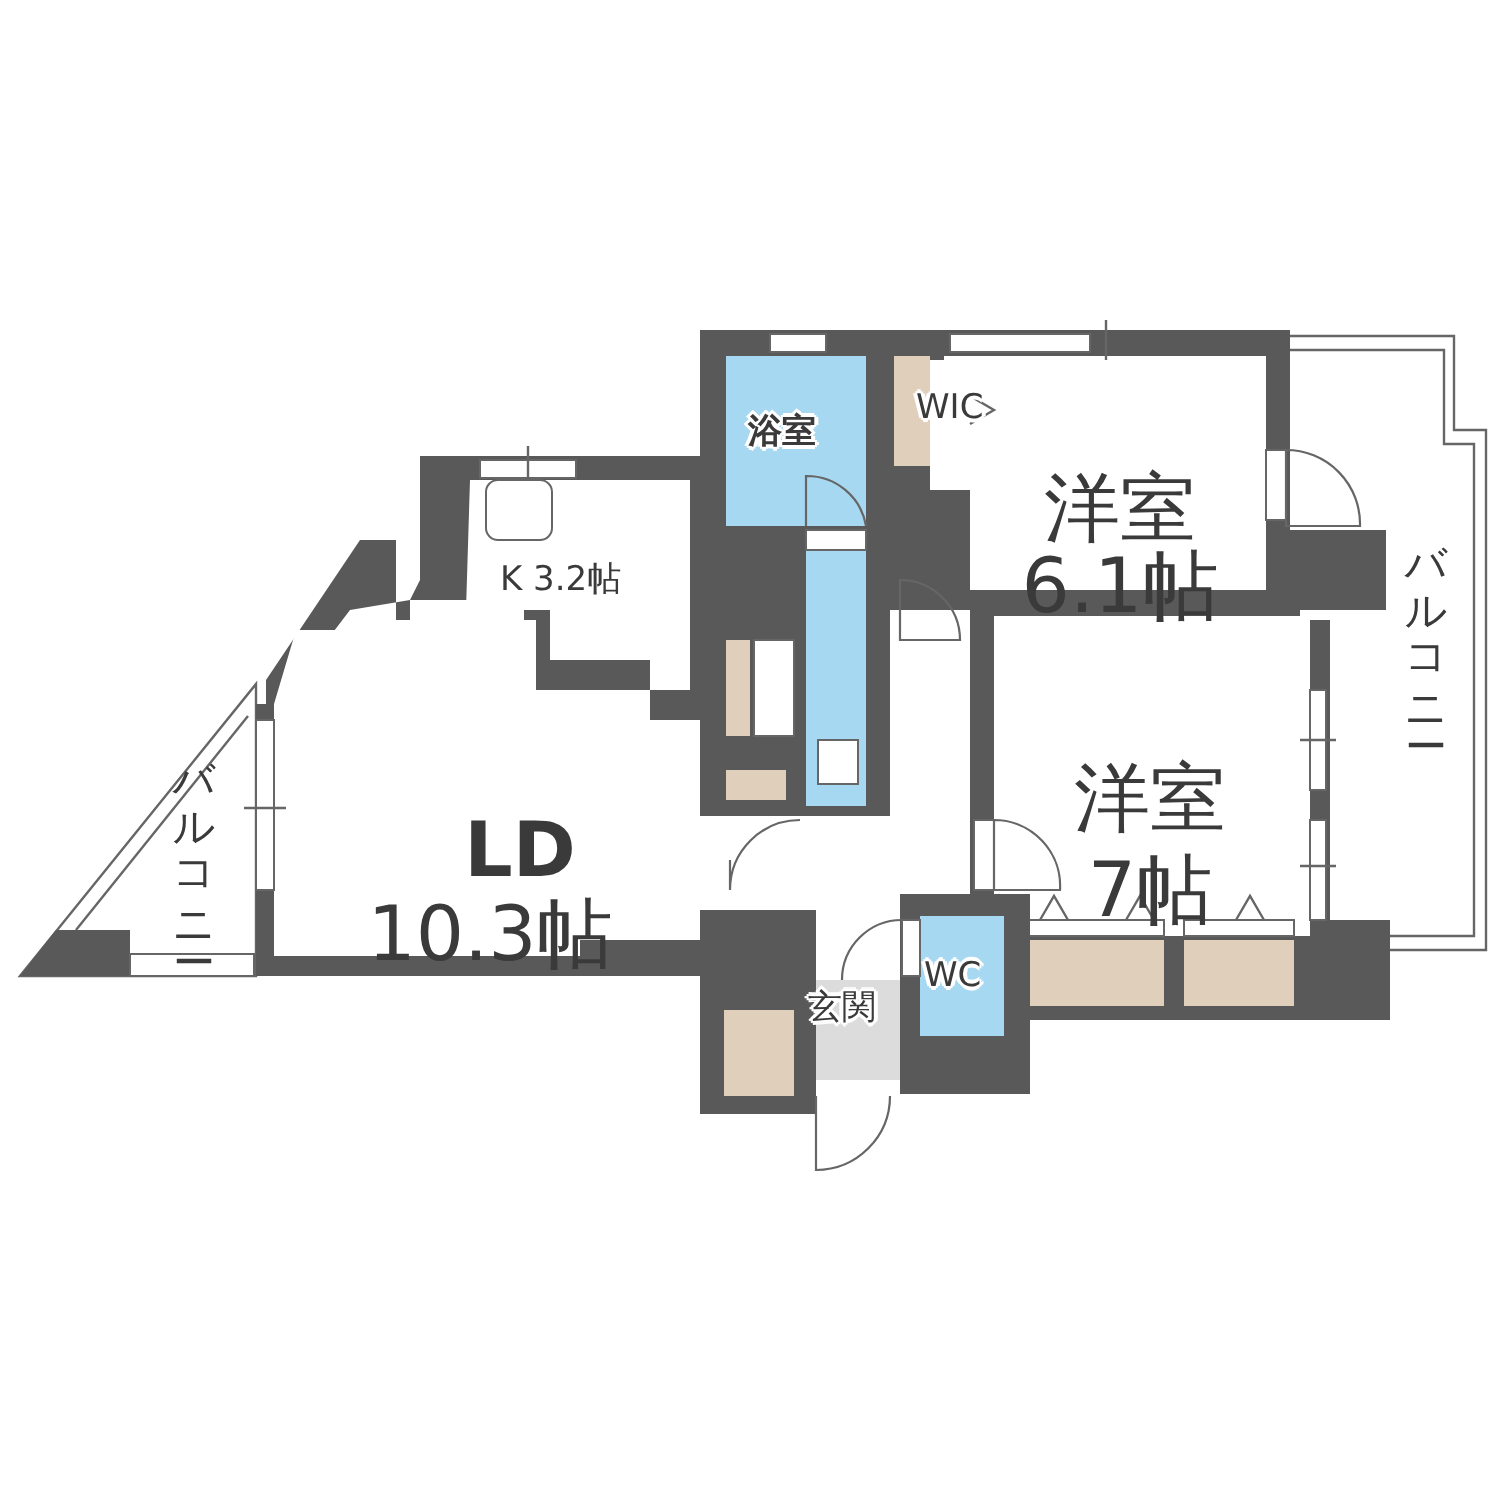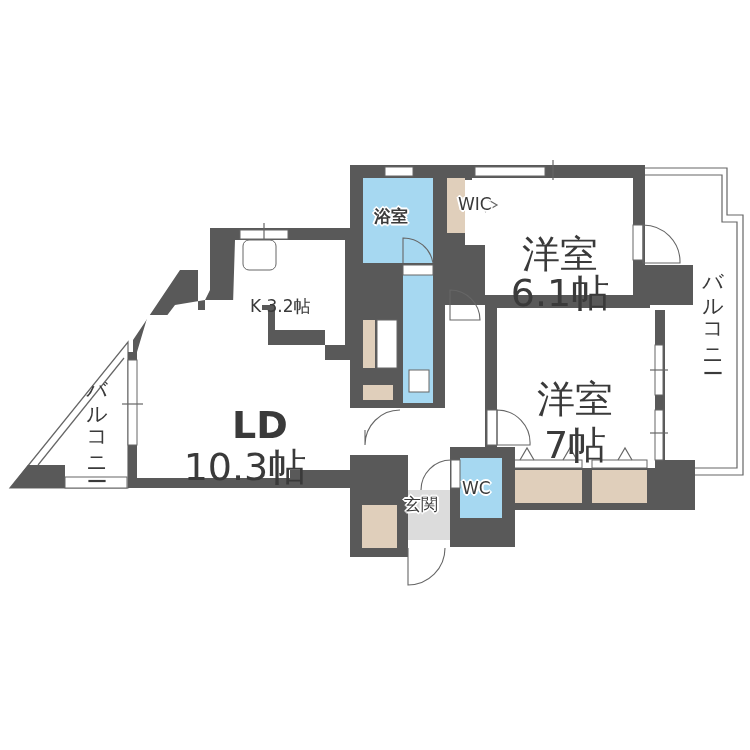--- a/index.html
+++ b/index.html
@@ -104,21 +104,21 @@
     <rect class="win" x="451" y="460" width="9" height="28"></rect>
     <path class="door" d="M451,460 A30,30 0 0 0 421,490"></path>
     <path class="door" d="M408,548 L408,585 A37,37 0 0 0 445,548"></path>
   </g>
 </svg>
 
 <div class="lbl sm outline" style="left:374px;top:208px;font-weight:bold;">浴室</div>
 <div class="lbl sm outline" style="left:458px;top:196px;">WIC</div>
 <div class="lbl big" style="left:505px;top:195px;width:110px;">洋室</div>
 <div class="lbl big" style="left:505px;top:234px;width:110px;">6.1帖</div>
-<div class="lbl sm" style="left:250px;top:298px;">K 3.2帖</div>
+<div class="lbl sm" style="left:250px;top:282px;">K 3.2帖</div>
 <div class="lbl big" style="left:205px;top:366px;width:110px;font-weight:bold;">LD</div>
 <div class="lbl big" style="left:180px;top:408px;width:130px;">10.3帖</div>
 <div class="lbl big" style="left:520px;top:340px;width:110px;">洋室</div>
 <div class="lbl big" style="left:520px;top:386px;width:110px;">7帖</div>
 <div class="lbl sm outline" style="left:462px;top:480px;text-align:center;">WC</div>
 <div class="lbl sm outline" style="left:404px;top:496px;">玄関</div>
 <div class="lbl vert" style="left:702px;top:258px;">バルコニー</div>
 <div class="lbl vert" style="left:86px;top:366px;">バルコニー</div>
 
 </body></html>

